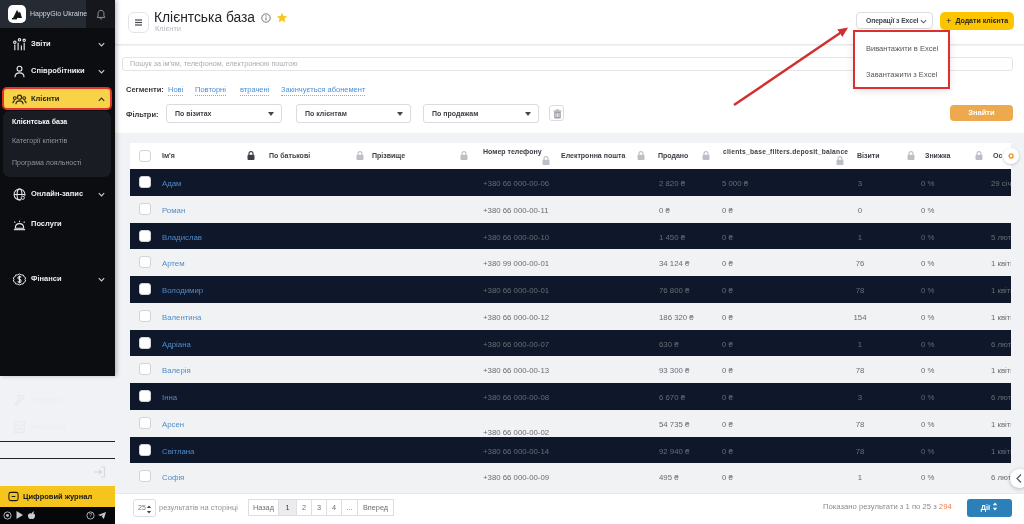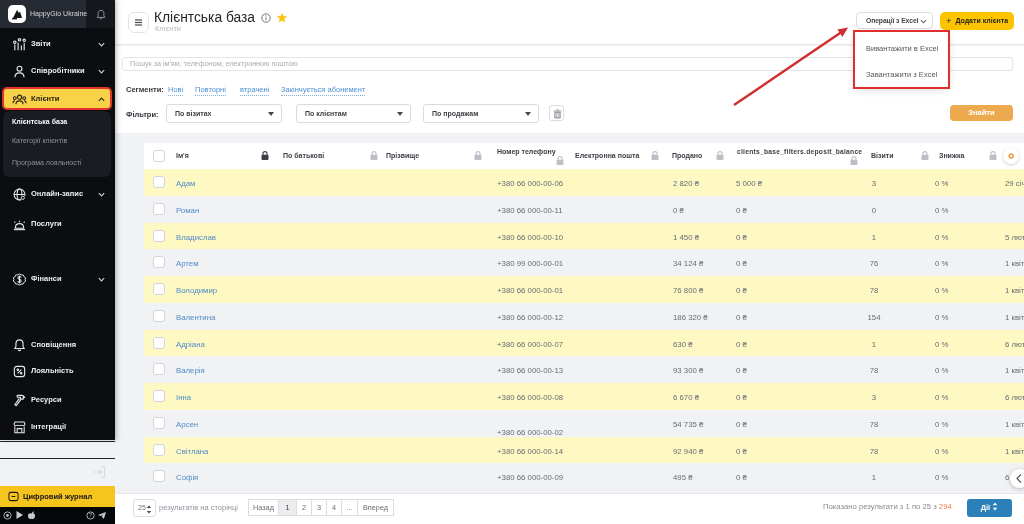--- a/index.html
+++ b/index.html
@@ -1,21 +1,21 @@
 <!DOCTYPE html>
 <html><head>
 <meta charset="utf-8">
 <style>
 * { margin:0; padding:0; box-sizing:border-box; }
 html,body { width:1024px; height:524px; overflow:hidden; font-family:"Liberation Sans",sans-serif; }
 body { background:#f0f2f5; position:relative; }
 .abs { position:absolute; }
 
 
-#sidebar { position:absolute; left:0; top:0; width:115px; height:440px; background:#0b0d11; z-index:5; box-shadow:2px 0 4px rgba(20,22,28,0.25); }
+#sidebar { position:absolute; left:0; top:0; width:115px; height:376px; background:#0b0d11; z-index:5; box-shadow:2px 0 4px rgba(20,22,28,0.25); }
 #sb-head { position:absolute; left:0; top:0; width:115px; height:28px; background:#262a32; }
 #sb-head-r { position:absolute; left:86px; top:0; width:29px; height:28px; background:#15171c; }
 #logo { position:absolute; left:8px; top:5px; width:18px; height:18px; background:#fff; border-radius:5px; }
 #sb-title { position:absolute; left:30px; top:10px; font-size:7px; color:#d4d6da; }
 .mi { position:absolute; left:0; width:115px; height:20px; }
 .mi .ic { position:absolute; left:12px; top:2px; width:15px; height:15px; }
 .mi .tx { position:absolute; left:31px; top:4px; font-size:7.5px; font-weight:600; color:#edeef0; white-space:nowrap; }
 .mi .ch { position:absolute; left:97px; top:5px; width:9px; height:9px; }
 #subpanel { position:absolute; left:3px; top:111px; width:108px; height:66px; background:#191c22; border-radius:7px; }
 .smi { position:absolute; left:12px; font-size:7px; color:#8f939b; white-space:nowrap; }
@@ -33,21 +33,21 @@
 #btn-add { position:absolute; left:940px; top:12px; width:74px; height:18px; background:#fdc500; border-radius:5px; font-size:7px; font-weight:700; color:#26241c; line-height:18px; text-align:center; }
 #panel2 { position:absolute; left:115px; top:46px; width:909px; height:87px; background:#fff; }
 #search { position:absolute; left:122px; top:57px; width:891px; height:14px; border:1px solid #e4e5e9; border-radius:3px; background:#fff; font-size:7.2px; color:#a9acb3; line-height:12px; padding-left:7px; }
 .seg-label { position:absolute; font-size:7.5px; font-weight:700; color:#33363c; }
 .seg-link { position:absolute; font-size:7.5px; color:#4a90d4; border-bottom:1px dotted #7fb0de; padding-bottom:0.5px; }
 .fsel { position:absolute; top:104px; height:19px; background:#fff; border:1px solid #d9dbdf; border-radius:3px; font-size:7px; font-weight:600; color:#3c3f45; line-height:17px; padding-left:8px; }
 .fsel .car { position:absolute; right:7px; top:7px; width:0; height:0; border-left:3.5px solid transparent; border-right:3.5px solid transparent; border-top:4px solid #43464c; }
 #btn-find { position:absolute; left:950px; top:105px; width:63px; height:16px; background:#eda94e; border-radius:4px; color:#fff; font-size:7.5px; font-weight:700; text-align:center; line-height:16px; }
 
 
-#tcard { position:absolute; left:144px; top:143px; width:881px; height:347px; background:#fef9c3;text-decoration:underline; }
+#tcard { position:absolute; left:130px; top:143px; width:881px; height:347px; background:#0f172a;text-decoration:underline; }
 #thead { position:absolute; left:0; top:0; width:881px; height:26px; background:#fff; }
 .th { position:absolute; font-size:7px; font-weight:700; color:#3b3e44; white-space:nowrap; }
 .trow { position:absolute; left:0; width:881px; height:27px; }
 .trow.alt { background:#f1f2f4; }
 .trow { overflow:hidden; }
 .lk { width:8px; height:10px; }
 .cb { position:absolute; left:9px; width:12px; height:12px; border:1px solid #d2d4d9; border-radius:3px; background:#fff; }
 .c-name { position:absolute; left:32px; font-size:7.8px; color:#4f8bc9; white-space:nowrap; }
 .cell { position:absolute; font-size:7.8px; color:#686c74; white-space:nowrap; }
 
@@ -186,41 +186,21 @@
           <line x1="8" y1="3.8" x2="8" y2="12.1"></line>
         </g>
       </svg>
     <div class="tx">Фінанси</div>
     <svg class="ch" viewBox="0 0 10 10">
         <polyline points="2,3.5 5,6.5 8,3.5" fill="none" stroke="#caccd0" stroke-width="1.3"></polyline>
       </svg>
   </div>
 
 
-  <div class="mi" style="top:336px;">
-    <svg class="ic" viewBox="0 0 16 16">
-        <g stroke="#e8e9eb" stroke-width="1.2" fill="none">
-          <path d="M8 2 C5.6 2 4.2 3.8 4.2 6.2 L4.2 9 L3 11.2 L13 11.2 L11.8 9 L11.8 6.2 C11.8 3.8 10.4 2 8 2 Z"></path>
-          <path d="M6.7 12.6 A1.4 1.4 0 0 0 9.3 12.6"></path>
-        </g>
-      </svg>
-    <div class="tx">Сповіщення</div>
-  </div>
-
-  <div class="mi" style="top:362px;">
-    <svg class="ic" viewBox="0 0 16 16">
-        <g stroke="#e8e9eb" stroke-width="1.2" fill="none">
-          <rect x="2.5" y="2.5" width="11" height="11" rx="2.5"></rect>
-          <line x1="6" y1="10" x2="10" y2="6"></line>
-          <circle cx="6.2" cy="6.2" r="0.8"></circle>
-          <circle cx="9.8" cy="9.8" r="0.8"></circle>
-        </g>
-      </svg>
-    <div class="tx">Лояльність</div>
-  </div>
+
 
   <div class="mi" style="top:391px;">
     <svg class="ic" viewBox="0 0 16 16">
         <g stroke="#e8e9eb" stroke-width="1.2" fill="none" stroke-linejoin="round">
           <path d="M6 2.5 L10.5 2.5 C12 2.5 13 3.5 13.5 4.8 L12 4.2 L12 6.5 L9 6.5 L9 4.5 L6 4.5 C5.2 4.5 5.2 2.5 6 2.5 Z"></path>
           <path d="M9.5 6.8 L4.5 13.5 L3 12.5 L7.8 5.8"></path>
         </g>
       </svg>
     <div class="tx">Ресурси</div>
   </div>

